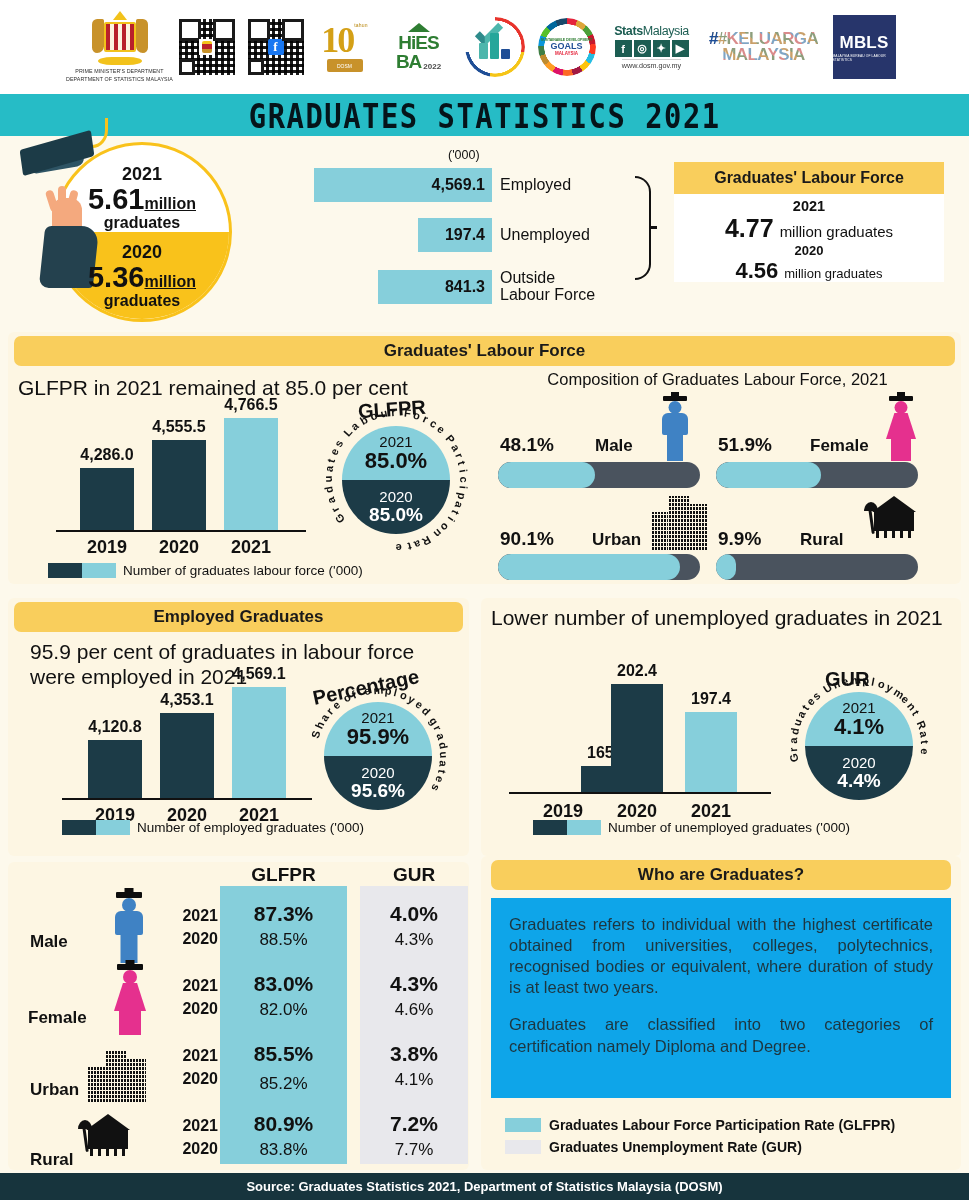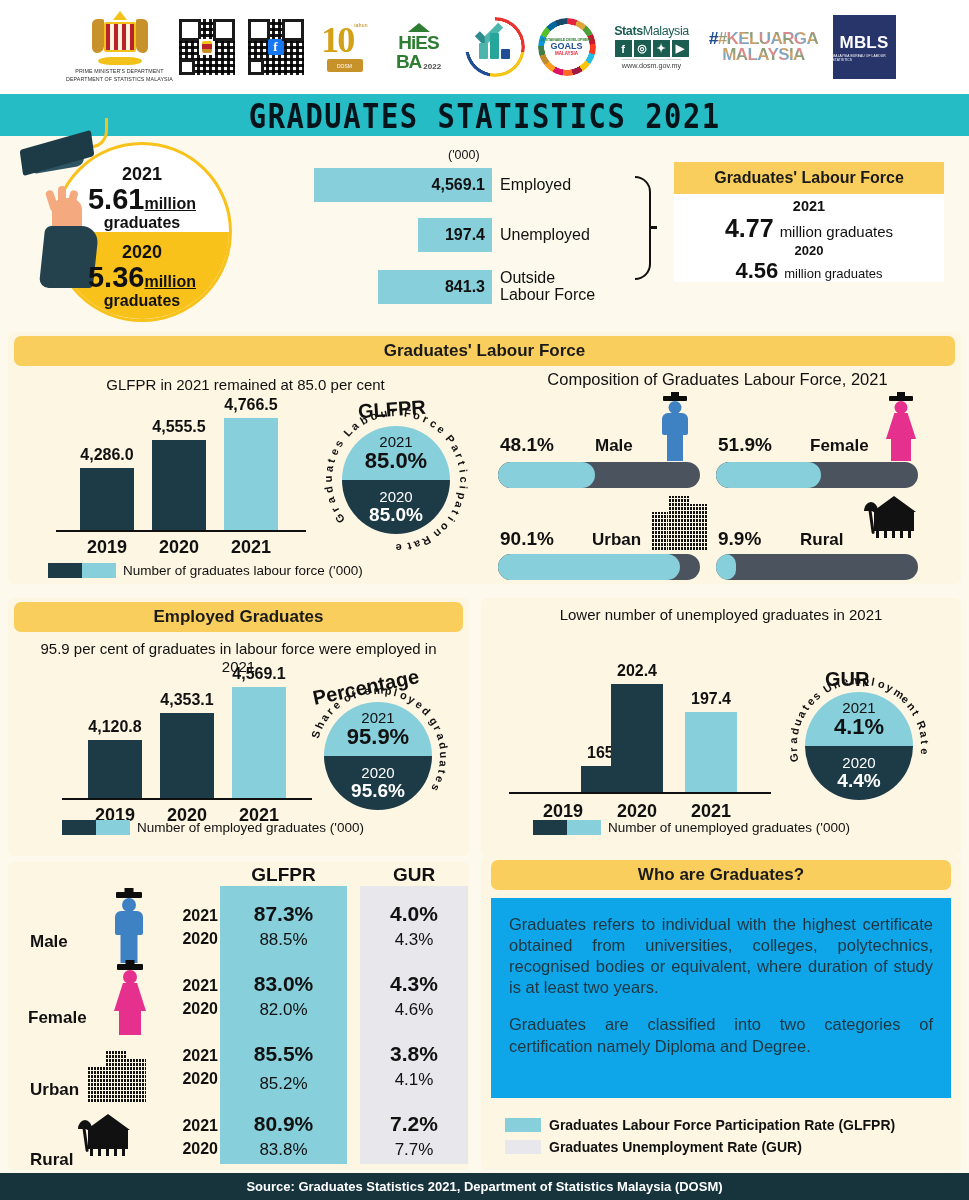--- a/index.html
+++ b/index.html
@@ -222,21 +222,21 @@
   .panel-hd { height:30px; background:#f9ce5c; border-radius:7px;
      display:flex; align-items:center; justify-content:center;
      font-size:17px; font-weight:bold; color:#1a1a1a; }
 
   .p-glfpr { left:8px; top:332px; width:953px; height:252px; border-radius:6px; }
   .p-emp   { left:8px; top:598px; width:461px; height:258px; border-radius:6px; }
   .p-unemp { left:481px; top:598px; width:480px; height:258px; border-radius:6px; }
   .p-table { left:8px; top:862px; width:461px; height:308px; border-radius:6px; }
   .p-who   { left:481px; top:856px; width:480px; height:314px; border-radius:6px; }
 
-  .sub-title { text-align:center; font-size:15px; color:#111; margin-top:8px;
+  .sub-title { text-align:left; font-size:21px; color:#111; margin-top:8px;
      line-height:1.18; }
 
   
   .chart { position:relative; }
   .chart .axis { position:absolute; height:2px; background:#111; }
   .bar { position:absolute; bottom:0; }
   .bar .v { position:absolute; left:50%; transform:translateX(-50%); top:-22px;
      font-size:16px; font-weight:bold; color:#111; white-space:nowrap; }
   .xlab { position:absolute; font-size:18px; font-weight:bold; color:#111;
      text-align:center; }

